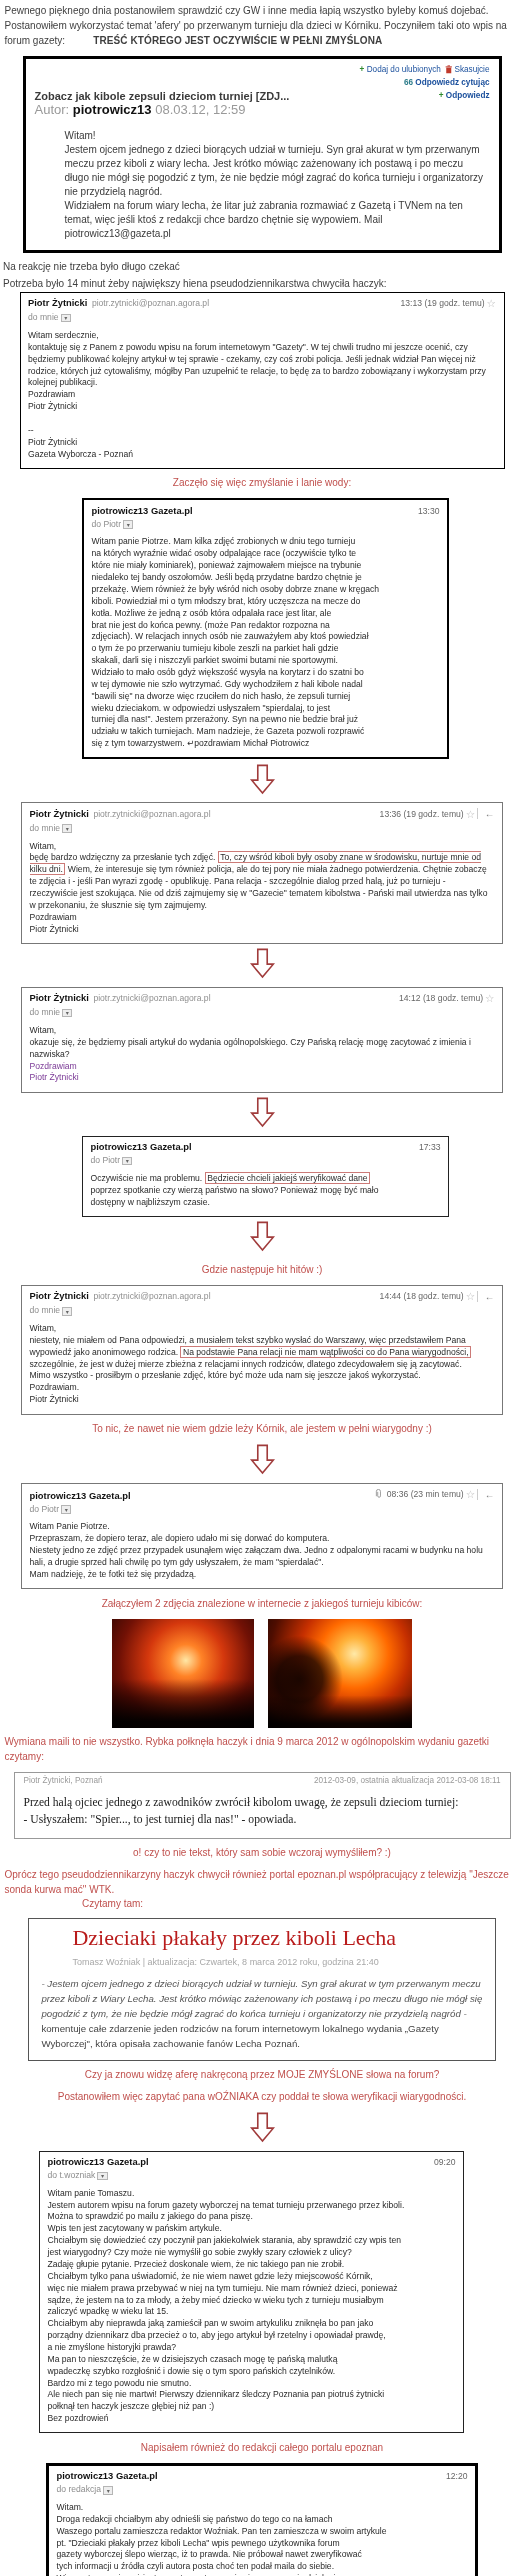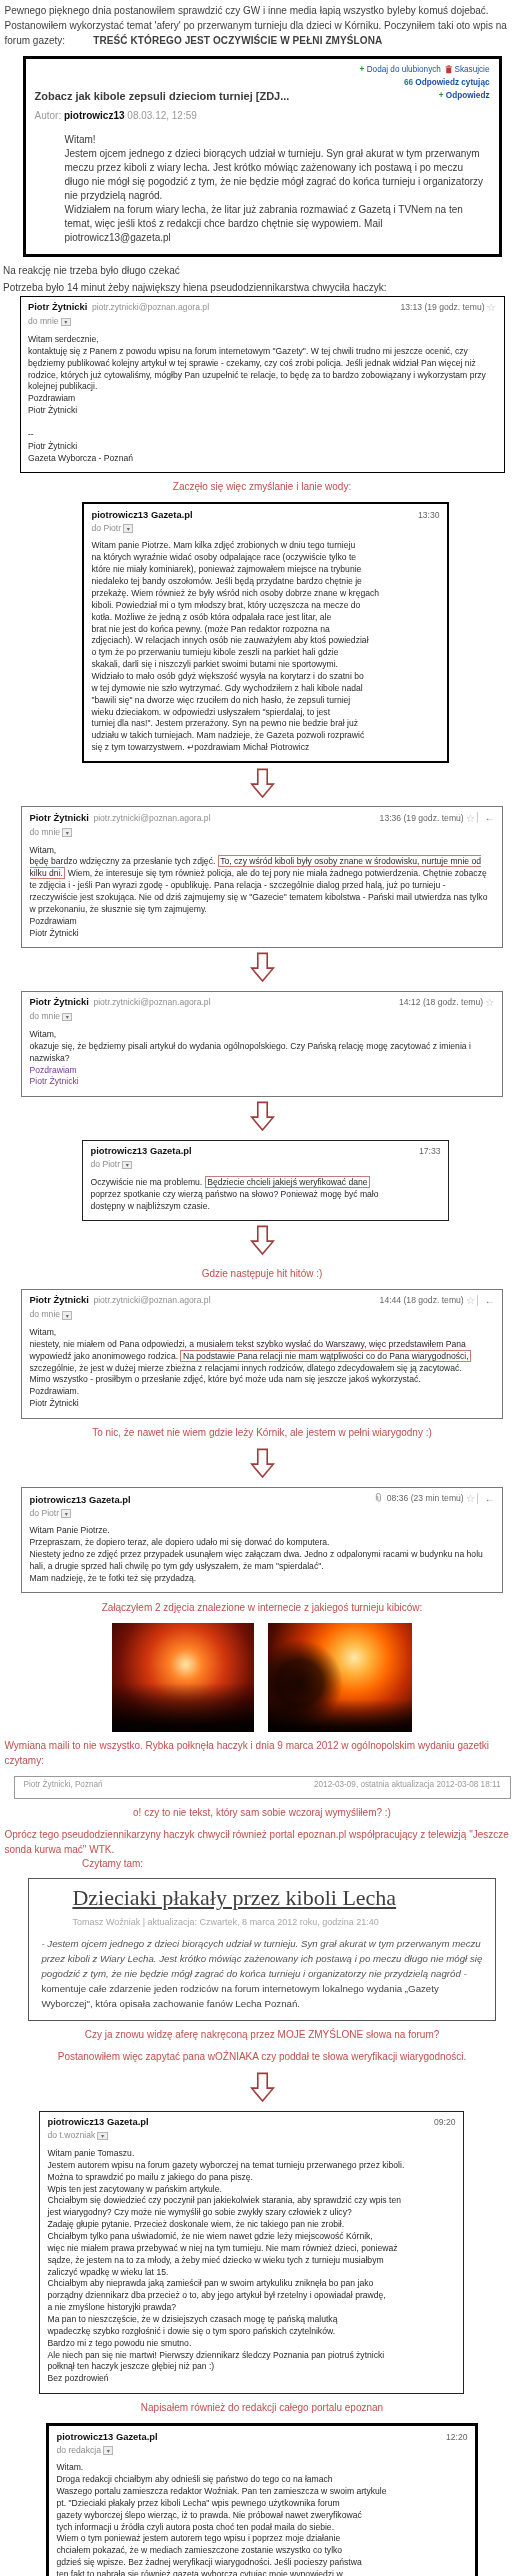--- a/index.html
+++ b/index.html
@@ -10,21 +10,21 @@
 
   
   .forum-box{margin:3px 22.5px 7.5px 22.5px;border:3px solid #000;padding:4.5px 9px 9px 9px;background:#fff;}
   .forum-head{display:flex;align-items:flex-end;}
   .forum-title{font-weight:bold;font-size:11px;color:#3a3a3a;flex:1;}
   .forum-actions{text-align:right;font-size:8.2px;line-height:1.6;white-space:nowrap;}
   .forum-actions .lnk{color:#1a4f9c;text-decoration:none;cursor:pointer;}
   .forum-actions .bold{font-weight:bold;}
   .plus{color:#2e8b2e;font-weight:bold;}
   .quote66{color:#2e7d8b;font-weight:bold;}
-  .author-line{font-size:10px;color:#999;margin-top:8px;}
+  .author-line{font-size:13px;color:#999;margin-top:0;}
   .author-line b{color:#111;}
   .forum-body{font-size:10px;color:#3a3a3a;line-height:1.4;margin-top:12px;white-space:pre-line;margin-left:30px;}
 
   
   .cap{color:#c0504d;font-size:10px;line-height:1.45;}
   .cap-c{text-align:center;margin:7.5px 9px;}
   .cap-l{margin:7.5px 4.5px;text-align:left;}
 
   
   .email{border:0.7px solid #777;background:#fff;margin:3px 21px;padding:4.5px 7.5px 7.5px 7.5px;font-size:8.6px;}
@@ -61,21 +61,21 @@
     radial-gradient(circle at 22% 55%,rgba(10,2,0,.9) 0%,rgba(10,2,0,.75) 18%,rgba(0,0,0,0) 34%),
     radial-gradient(circle at 60% 32%,#ffe9a8 0%,#ffb23a 14%,#ff6a00 30%,#c52f00 48%,#4e0d00 74%,#0d0100 100%);}
 
   
   .article1{margin:6px 13.5px;border:0.7px solid #999;padding:1.5px 9px 9px 9px;}
   .a1-head{font-family:"Liberation Serif","DejaVu Serif",serif;font-size:21px;color:#101010;}
   .a1-byline{display:flex;font-size:8.2px;color:#9a9a9a;margin-top:1.5px;}
   .a1-date{margin-left:auto;}
   .a1-body{font-family:"Liberation Serif","DejaVu Serif",serif;font-size:11.6px;color:#1a1a1a;margin-top:9px;line-height:1.5;white-space:pre-line;}
   .article2{margin:6px 28.4px;border:0.7px solid #555;padding:6px 12px 9px 12px;}
-  .a2-head{font-family:"Liberation Serif","DejaVu Serif",serif;font-size:22px;color:#404040;padding-left:31px;text-decoration:underline;}
+  .a2-head{font-family:"Liberation Serif","DejaVu Serif",serif;font-size:22px;color:#b91c1c;padding-left:31px;}
   .a2-byline{color:#a8a8a8;font-size:9px;padding-left:31px;margin:6px 0 9px 0;}
   .a2-body{font-size:9.7px;color:#444;line-height:1.55;}
   .a2-body .q{font-style:italic;color:#555;}
 </style>
 </head>
 <body>
 
 <div class="intro">
   <span>Pewnego pięknego dnia postanowiłem sprawdzić czy GW i inne media łapią wszystko byleby komuś dojebać. Postanowiłem wykorzystać temat 'afery' po przerwanym turnieju dla dzieci w Kórniku. Poczyniłem taki oto wpis na forum gazety:</span>
   <span class="shout">TREŚĆ KTÓREGO JEST OCZYWIŚCIE W PEŁNI ZMYŚLONA</span>
@@ -274,20 +274,22 @@
   <div class="photo right"></div>
 </div>
 
 <div class="cap cap-l">Wymiana maili to nie wszystko. Rybka połknęła haczyk i dnia 9 marca 2012 w ogólnopolskim wydaniu gazetki czytamy:</div>
 
 <div class="article1">
   <div class="a1-byline">
     <span>Piotr Żytnicki, Poznań</span>
     <span class="a1-date">2012-03-09, ostatnia aktualizacja 2012-03-08 18:11</span>
   </div>
+  <div class="a1-body">Przed halą ojciec jednego z zawodników zwrócił kibolom uwagę, że zepsuli dzieciom turniej:
+- Usłyszałem: "Spier..., to jest turniej dla nas!" - opowiada.</div>
 </div>
 
 <div class="cap cap-c">o! czy to nie tekst, który sam sobie wczoraj wymyśliłem? :)</div>
 <div class="cap cap-l" style="margin-bottom:0;">Oprócz tego pseudodziennikarzyny haczyk chwycił również portal epoznan.pl współpracujący z telewizją "Jeszcze sonda kurwa mać" WTK.</div>
 <div class="cap" style="margin:0 0 4.5px 82px;">Czytamy tam:</div>
 
 <div class="article2">
   <div class="a2-head">Dzieciaki płakały przez kiboli Lecha</div>
   <div class="a2-byline">Tomasz Woźniak | aktualizacja: Czwartek, 8 marca 2012 roku, godzina 21:40</div>
   <div class="a2-body"><span class="q">- Jestem ojcem jednego z dzieci biorących udział w turnieju. Syn grał akurat w tym przerwanym meczu przez kiboli z Wiary Lecha. Jest krótko mówiąc zażenowany ich postawą i po meczu długo nie mógł się pogodzić z tym, że nie będzie mógł zagrać do końca turnieju i organizatorzy nie przydzielą nagród - </span><span>komentuje całe zdarzenie jeden rodziców na forum internetowym lokalnego wydania „Gazety Wyborczej", która opisała zachowanie fanów Lecha Poznań.</span></div>

